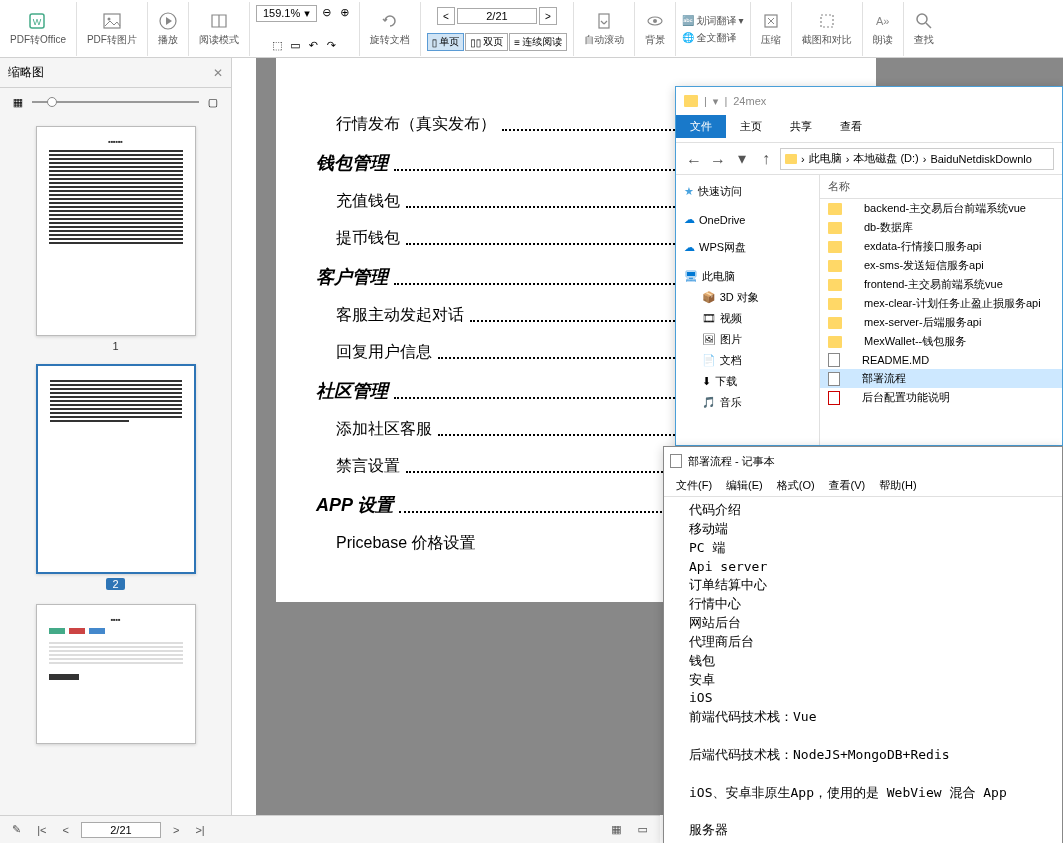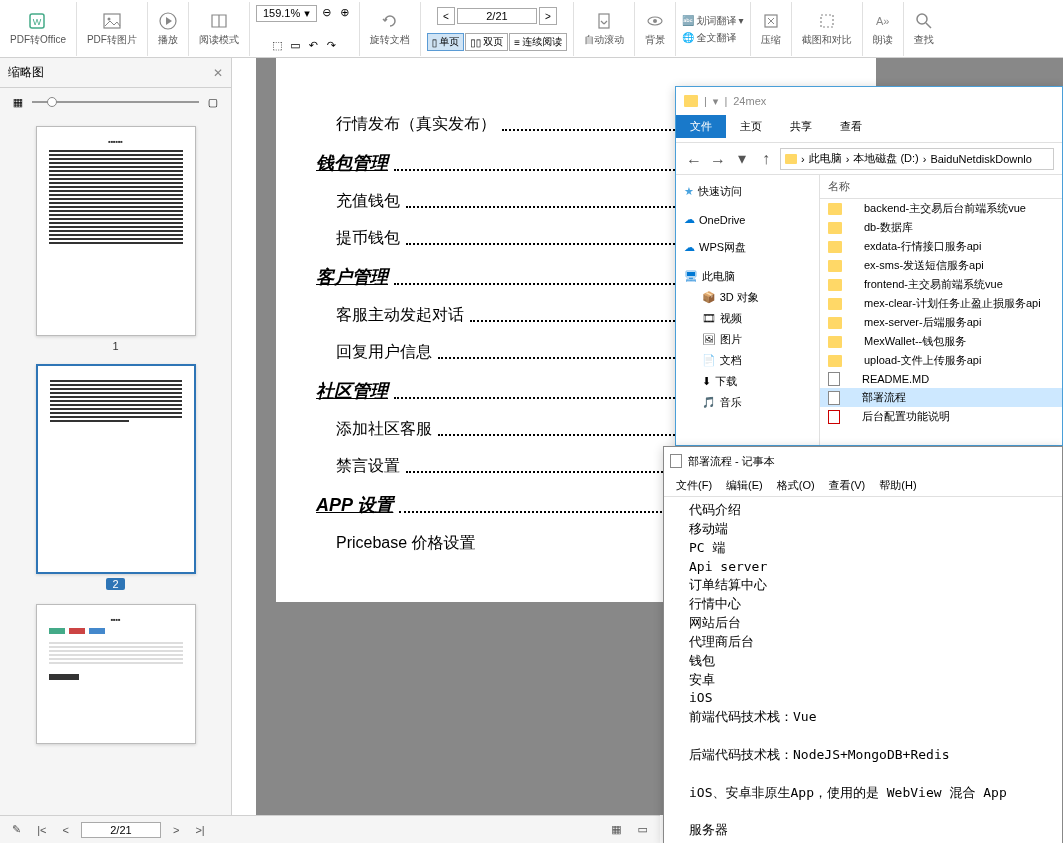--- a/index.html
+++ b/index.html
@@ -32,21 +32,21 @@
 .thumb-item { width: 160px; margin: 0 auto 12px; text-align: center; }
 .thumb-page { width: 160px; height: 210px; background: #fff; border: 1px solid #bbb; box-shadow: 0 1px 3px rgba(0,0,0,0.15); padding: 12px; font-size: 3px; color: #333; overflow: hidden; }
 .thumb-page.selected { border: 2px solid #2e75b6; }
 .thumb-page .fake-line { height: 2px; background: #333; margin: 2px 0; }
 .thumb-label { font-size: 11px; margin-top: 4px; color: #333; }
 .thumb-label.sel { background: #2e75b6; color: #fff; display: inline-block; padding: 0 6px; border-radius: 2px; }
 
 .doc-area { flex: 1; background: #888; position: relative; overflow: hidden; margin-left: 24px; }
 .doc-page { position: absolute; left: 20px; top: 0; width: 600px; background: #fff; padding: 40px 30px; font-family: "SimSun", serif; }
 .doc-h { font-weight: bold; font-style: italic; font-size: 18px; margin: 16px 0 8px; display: flex; }
-.doc-h.lvl2 { margin-left: 10px; text-decoration: underline; }
+.doc-h.lvl2 { margin-left: 10px; }
 .doc-h.lvl3 { margin-left: 30px; font-size: 16px; font-style: normal; font-weight: normal; }
 .doc-h .dots { flex: 1; border-bottom: 2px dotted #000; margin-left: 6px; margin-bottom: 4px; }
 
 
 .status { position: absolute; bottom: 0; left: 0; width: 660px; height: 28px; background: #f5f5f5; border-top: 1px solid #d0d0d0; display: flex; align-items: center; padding: 0 8px; gap: 8px; font-size: 11px; }
 .st-input { border: 1px solid #aaa; width: 80px; text-align: center; padding: 1px; font-size: 11px; }
 .st-btn { cursor: pointer; color: #555; padding: 2px 4px; }
 
 
 .explorer { position: absolute; right: 0; top: 86px; width: 388px; height: 360px; background: #fff; border: 1px solid #4a9fd8; box-shadow: 0 2px 10px rgba(0,0,0,0.2); display: flex; flex-direction: column; }
@@ -500,24 +500,20 @@
         </div>
       <div class="list-row">
           <span class="folder-ico"></span>
           <span>mex-server-后端服务api</span>
         </div>
       <div class="list-row">
           <span class="folder-ico"></span>
           <span>MexWallet--钱包服务</span>
         </div>
       <div class="list-row">
-          <span class="folder-ico"></span>
-          <span>upload-文件上传服务api</span>
-        </div>
-      <div class="list-row">
           <span class="file-ico"></span>
           <span>README.MD</span>
         </div>
       <div class="list-row selected">
           <span class="file-ico"></span>
           <span>部署流程</span>
         </div>
       <div class="list-row">
           <span class="file-ico" style="border-color:#c00"></span>
           <span>后台配置功能说明</span>

